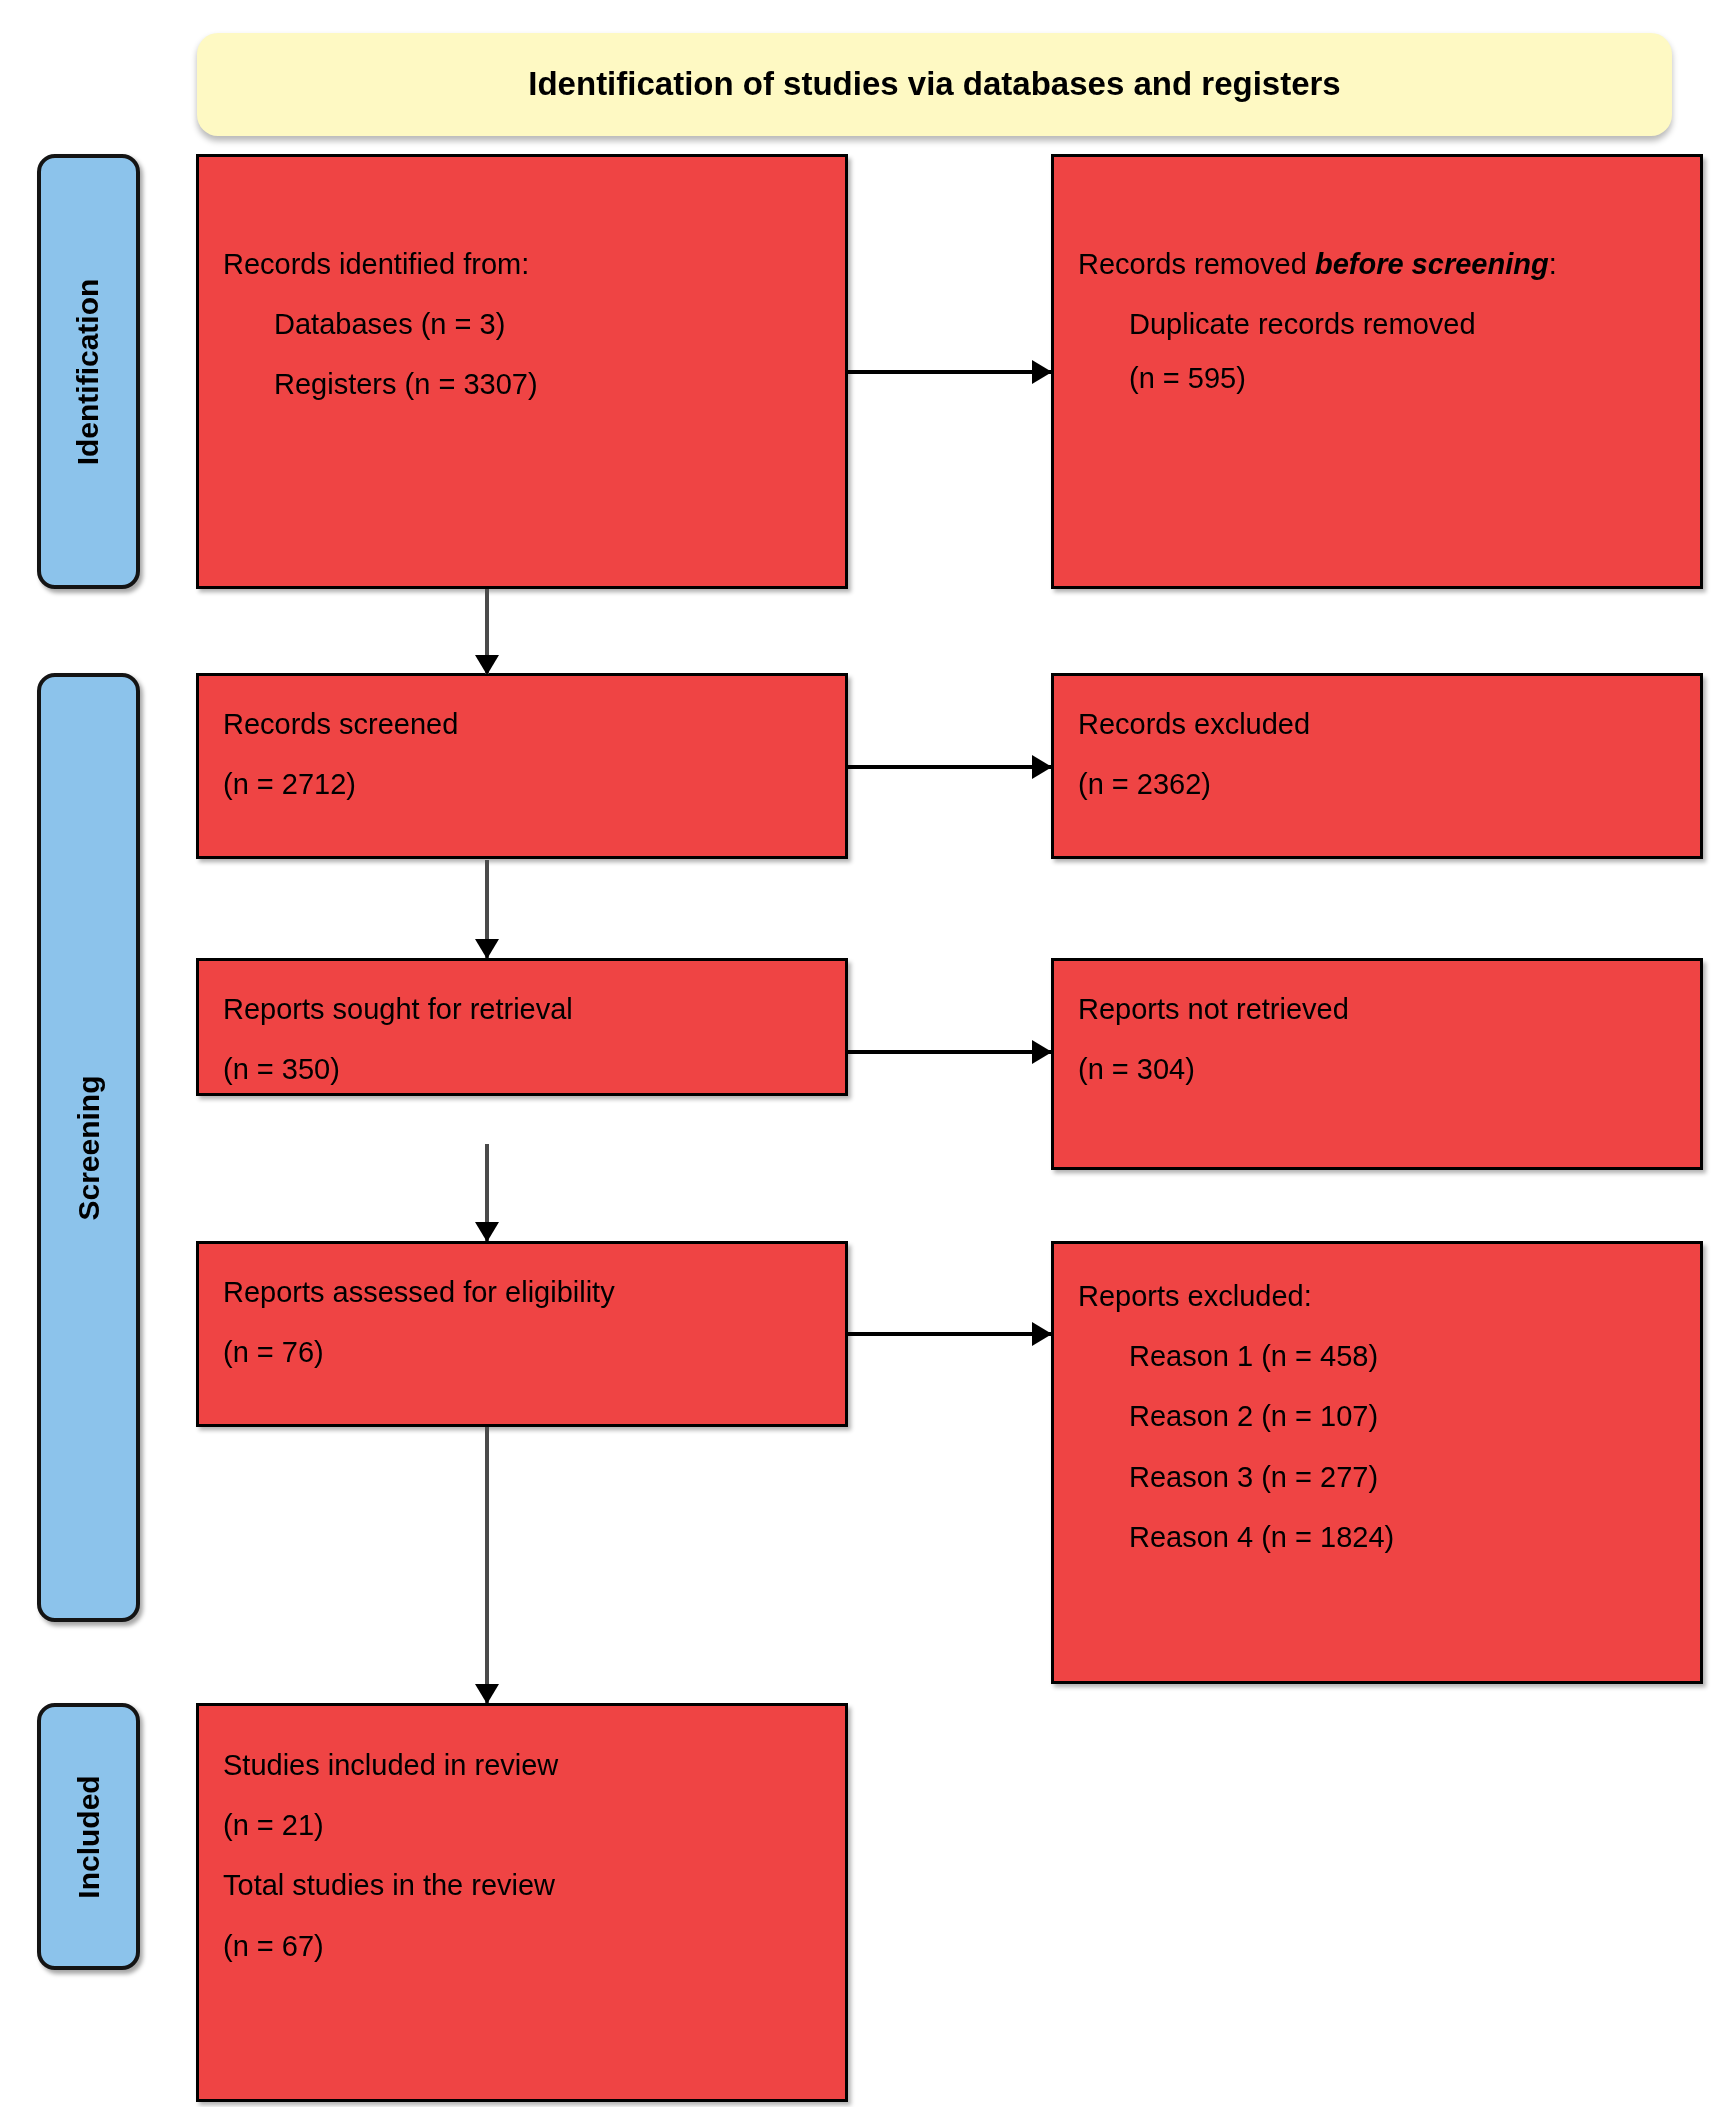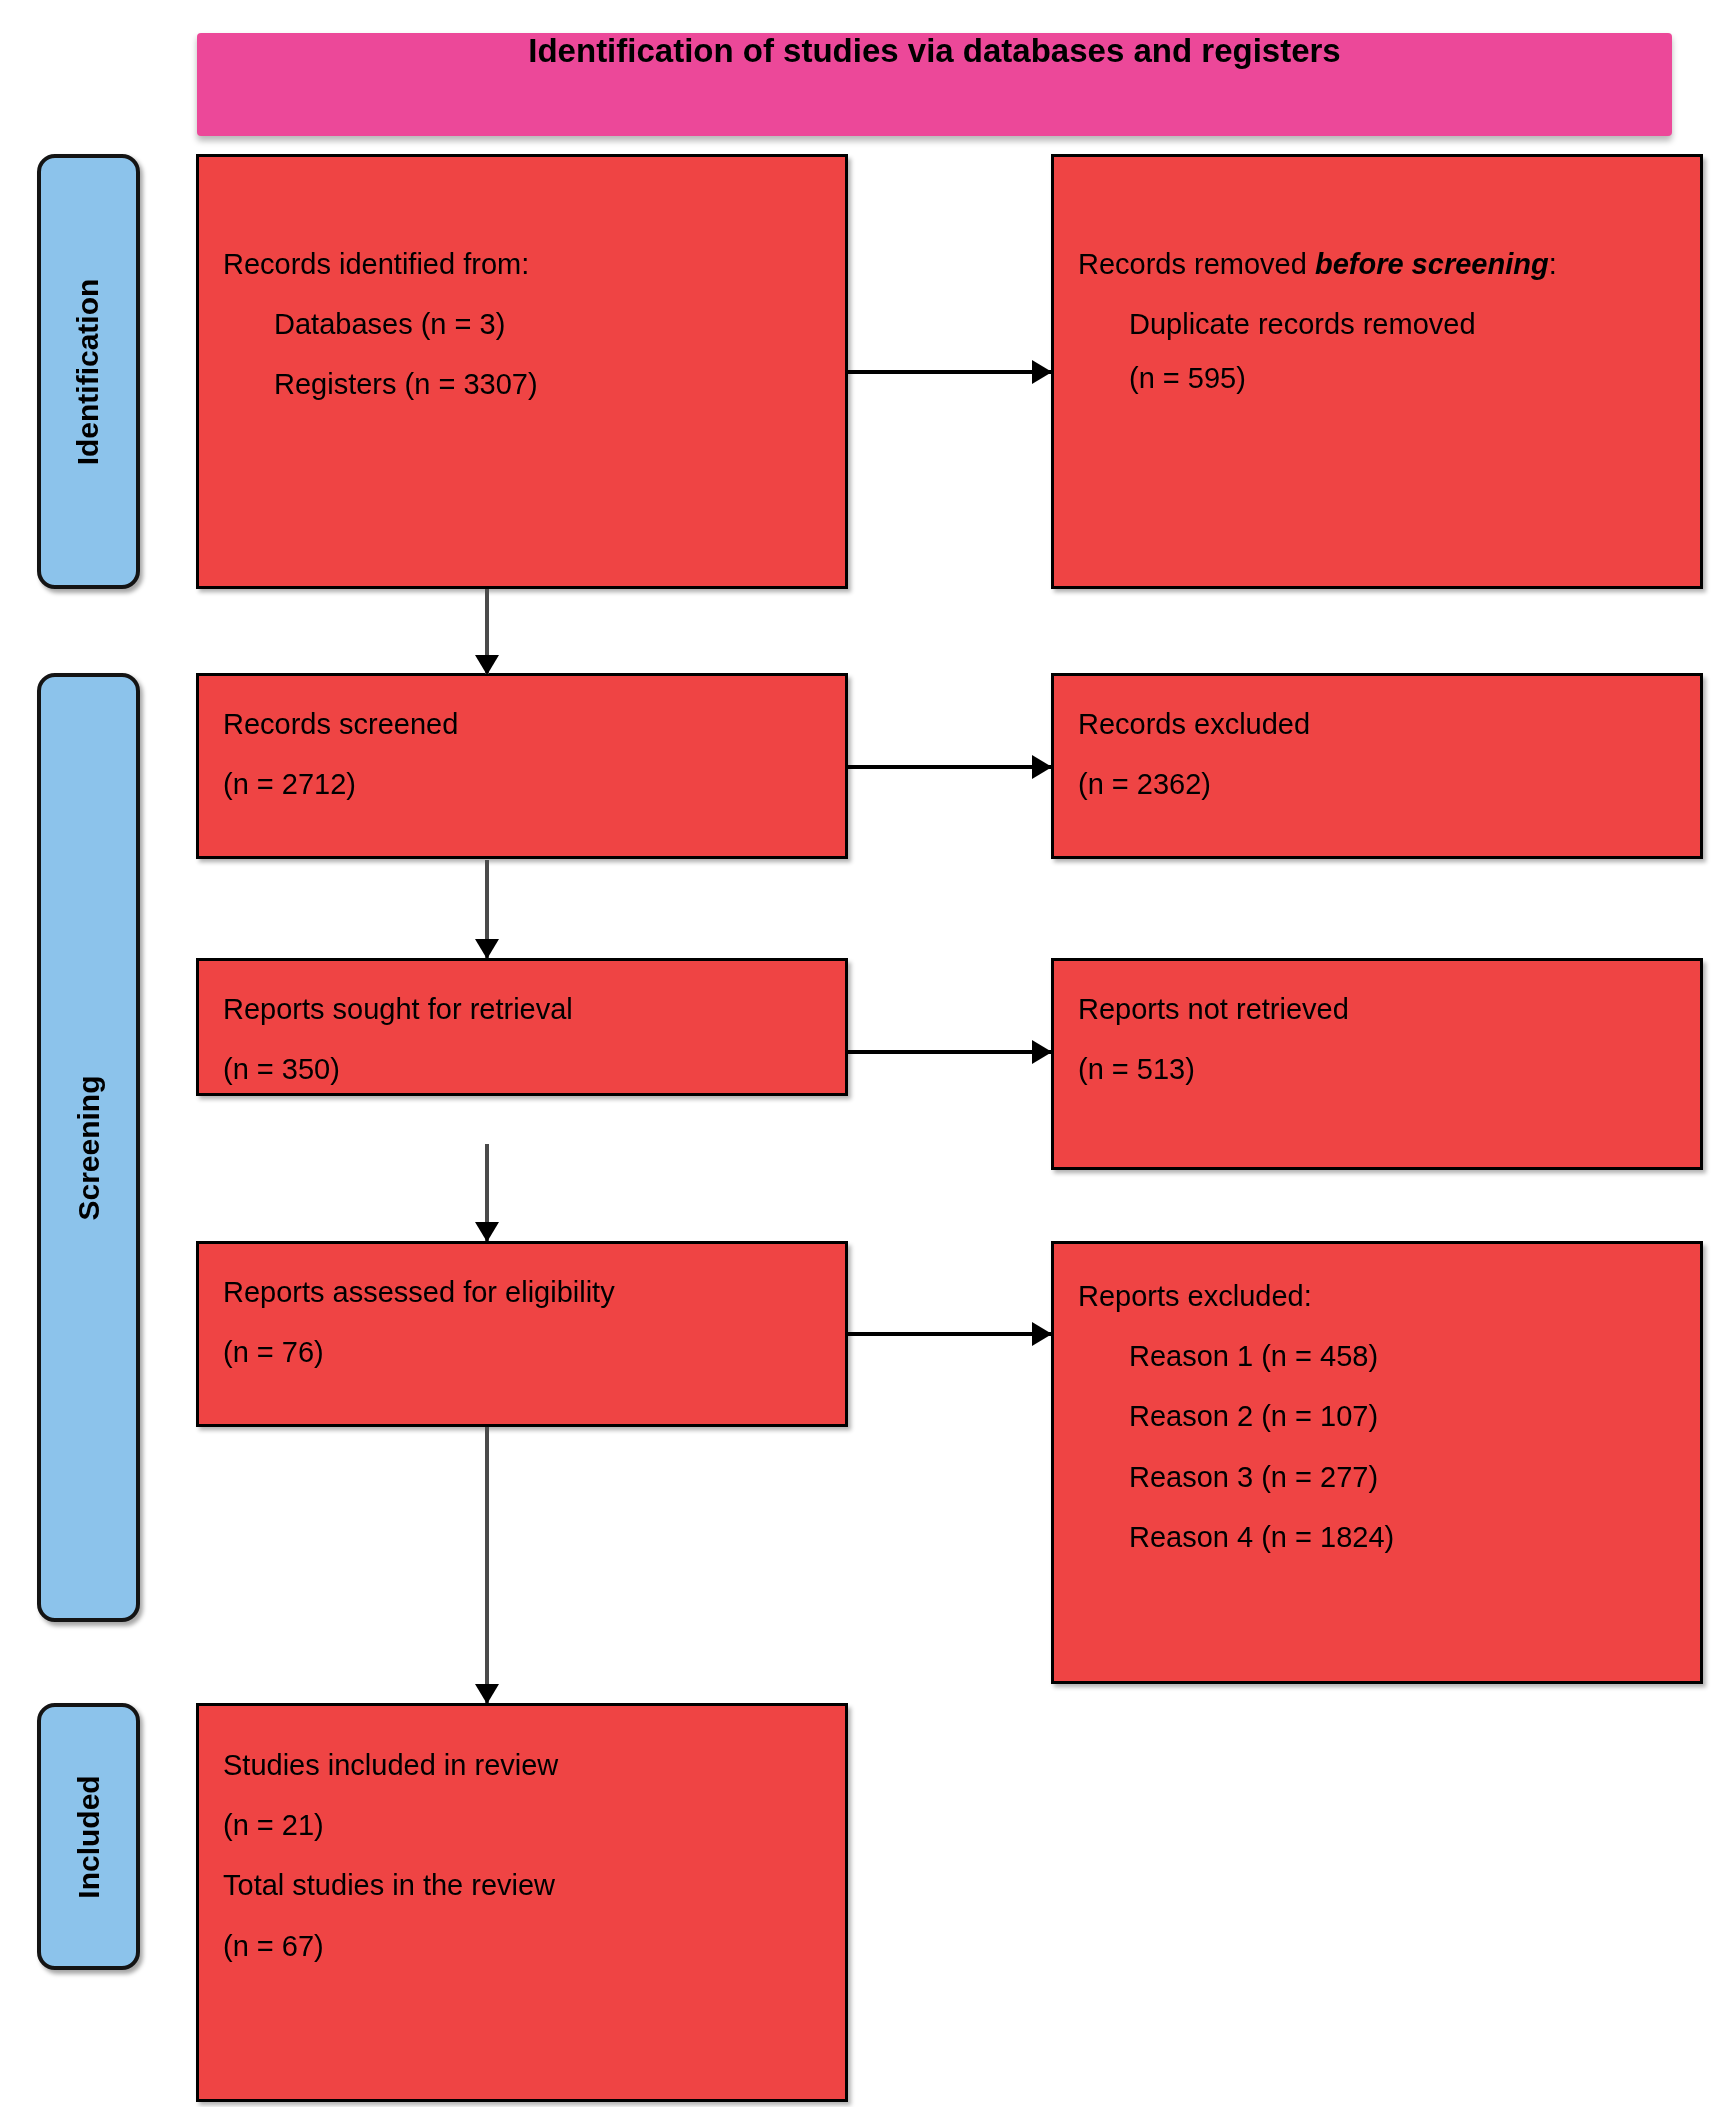--- a/index.html
+++ b/index.html
@@ -13,24 +13,24 @@
     height:2108px;
     background:#ffffff;
     overflow:hidden;
   }
 
   
   .banner{
     position:absolute;
     left:197px; top:33px;
     width:1475px; height:103px;
-    background:#ec4899;
-    border-radius:4px;
+    background:#fef9c3;
+    border-radius:21px;
     box-shadow:0 4.2px 6px rgba(0,0,0,0.28);
-    display:flex; align-items:flex-start; justify-content:center;
+    display:flex; align-items:center; justify-content:center;
   }
   .banner-title{
     font-size:33px;
     font-weight:bold;
     color:#000;
     letter-spacing:0px;
     text-align:center;
     line-height:1.1;
   }
 
@@ -174,21 +174,21 @@
     <p>(n = 2362)</p>
   </div>
 
   <div class="fbox" id="box-sought">
     <p>Reports sought for retrieval</p>
     <p>(n = 350)</p>
   </div>
 
   <div class="fbox" id="box-notretrieved">
     <p>Reports not retrieved</p>
-    <p>(n = 513)</p>
+    <p>(n = 304)</p>
   </div>
 
   <div class="fbox" id="box-assessed">
     <p>Reports assessed for eligibility</p>
     <p>(n = 76)</p>
   </div>
 
   <div class="fbox" id="box-repexcluded">
     <p>Reports excluded:</p>
     <p class="indent">Reason 1 (n = 458)</p>

